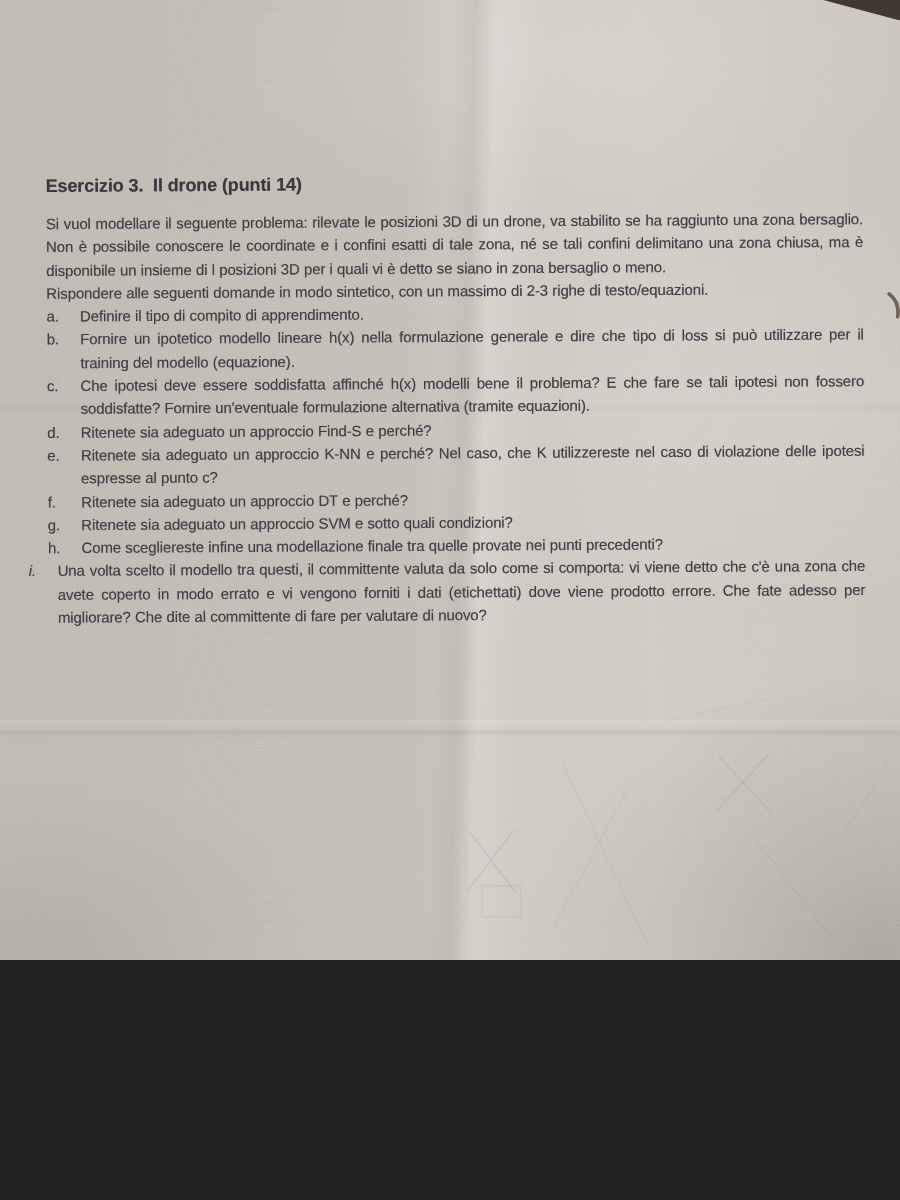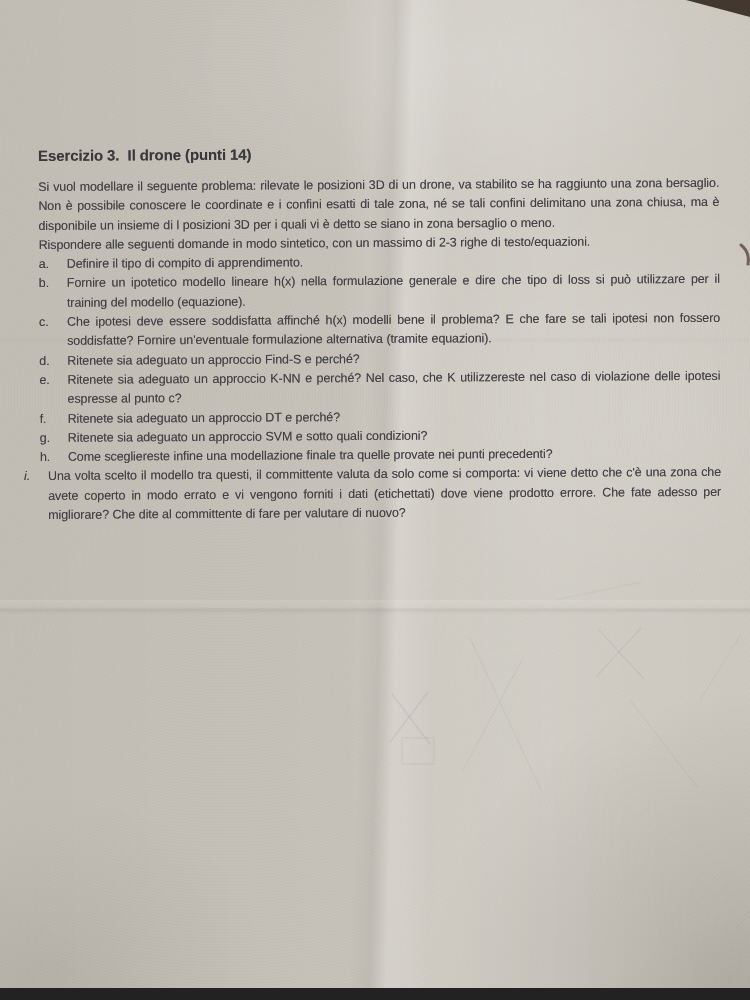--- a/index.html
+++ b/index.html
@@ -1,19 +1,19 @@
 <!DOCTYPE html>
 <html><head>
 <meta charset="utf-8">
 <style>
   html, body { margin: 0; padding: 0; background: #222; }
   .scene {
     position: relative;
     width: 750px;
-    height: 988px;
+    height: 800px;
     overflow: hidden;
     font-family: "Liberation Sans", sans-serif;
     text-decoration: underline;
   }
   
   .paper {
     position: absolute;
     inset: 0;
     background:
       radial-gradient(60% 22% at 62% 6%, rgba(255,255,255,0.14), rgba(255,255,255,0) 70%),

